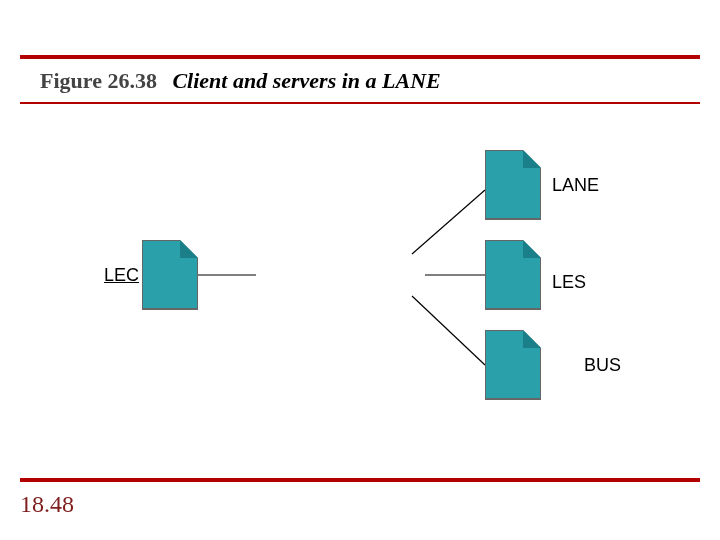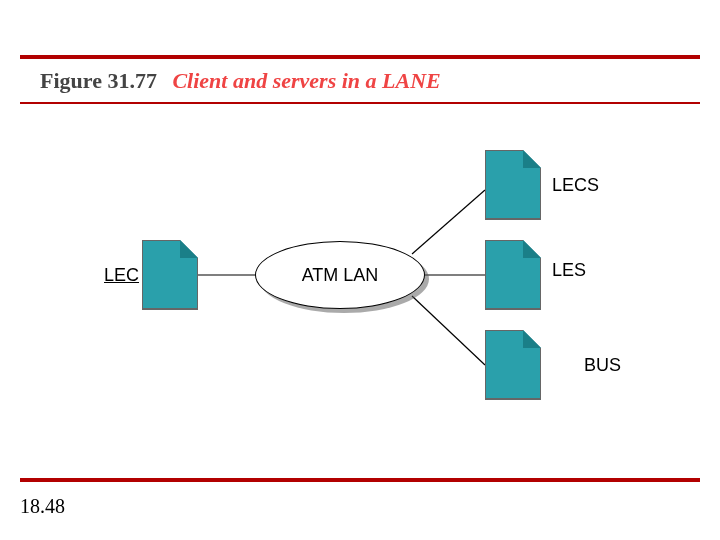--- a/index.html
+++ b/index.html
@@ -24,28 +24,28 @@
   .rule-bottom { top: 478px; }
 
   .title {
     position: absolute;
     top: 68px;
     left: 40px;
     font-size: 22px;
     white-space: nowrap;
   }
   .title .fig { font-weight: bold; color: #444; }
-  .title .cap { font-weight: bold; font-style: italic; color: #ef4444; margin-left: 10px; }
+  .title .cap { font-weight: bold; font-style: italic; color: #000000; margin-left: 10px; }
 
   .pagenum {
     position: absolute;
     bottom: 22px;
     left: 20px;
-    font-size: 20px;
-    color: #000000;
+    font-size: 24px;
+    color: #7f1d1d;
     font-family: "Times New Roman", serif;
   }
 
   .diagram {
     position: absolute;
     top: 120px;
     left: 0;
     right: 0;
     height: 330px;
   }
@@ -114,21 +114,21 @@
     width: 100%; height: 100%;
     pointer-events: none;
   }
 </style>
 </head>
 <body>
 
 <div class="rule rule-top"></div>
 
 <div class="title">
-  <span class="fig">Figure 31.77</span>
+  <span class="fig">Figure 26.38</span>
   <span class="cap">Client and servers in a LANE</span>
 </div>
 
 <div class="rule rule-under-title"></div>
 
 <div class="diagram">
 
   <svg class="links" viewBox="0 0 720 330">
     <g stroke="#000" stroke-width="1.2" fill="none">
       <line x1="198" y1="155" x2="256" y2="155"></line>
@@ -136,34 +136,30 @@
       <line x1="425" y1="155" x2="485" y2="155"></line>
       <line x1="412" y1="176" x2="485" y2="245"></line>
     </g>
   </svg>
 
   <div class="doc-icon" style="left:142px; top:120px;">
     <div class="fold"></div>
   </div>
   <div class="lbl" style="left:104px; top:145px;text-decoration:underline;">LEC</div>
 
-  <div class="ellipse-wrap">
-    <div class="ellipse-shadow"></div>
-    <div class="ellipse">ATM LAN</div>
-  </div>
 
   <div class="doc-icon" style="left:485px; top:30px;">
     <div class="fold"></div>
   </div>
-  <div class="lbl" style="left:552px; top:55px;">LECS</div>
+  <div class="lbl" style="left:552px; top:55px;">LANE</div>
 
   <div class="doc-icon" style="left:485px; top:120px;">
     <div class="fold"></div>
   </div>
-  <div class="lbl" style="left:552px; top:140px;">LES</div>
+  <div class="lbl" style="left:552px; top:152px;">LES</div>
 
   <div class="doc-icon" style="left:485px; top:210px;">
     <div class="fold"></div>
   </div>
   <div class="lbl" style="left:584px; top:235px;">BUS</div>
 
 </div>
 
 <div class="rule rule-bottom"></div>
 

